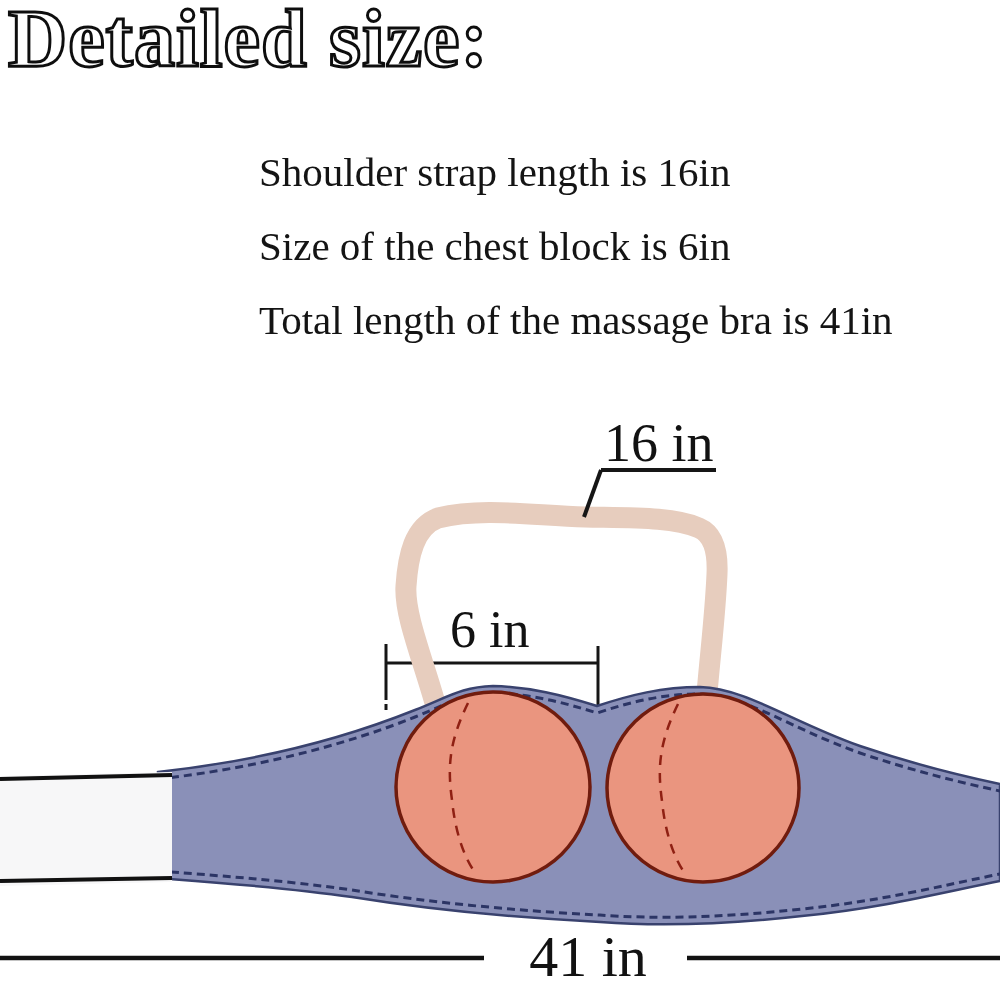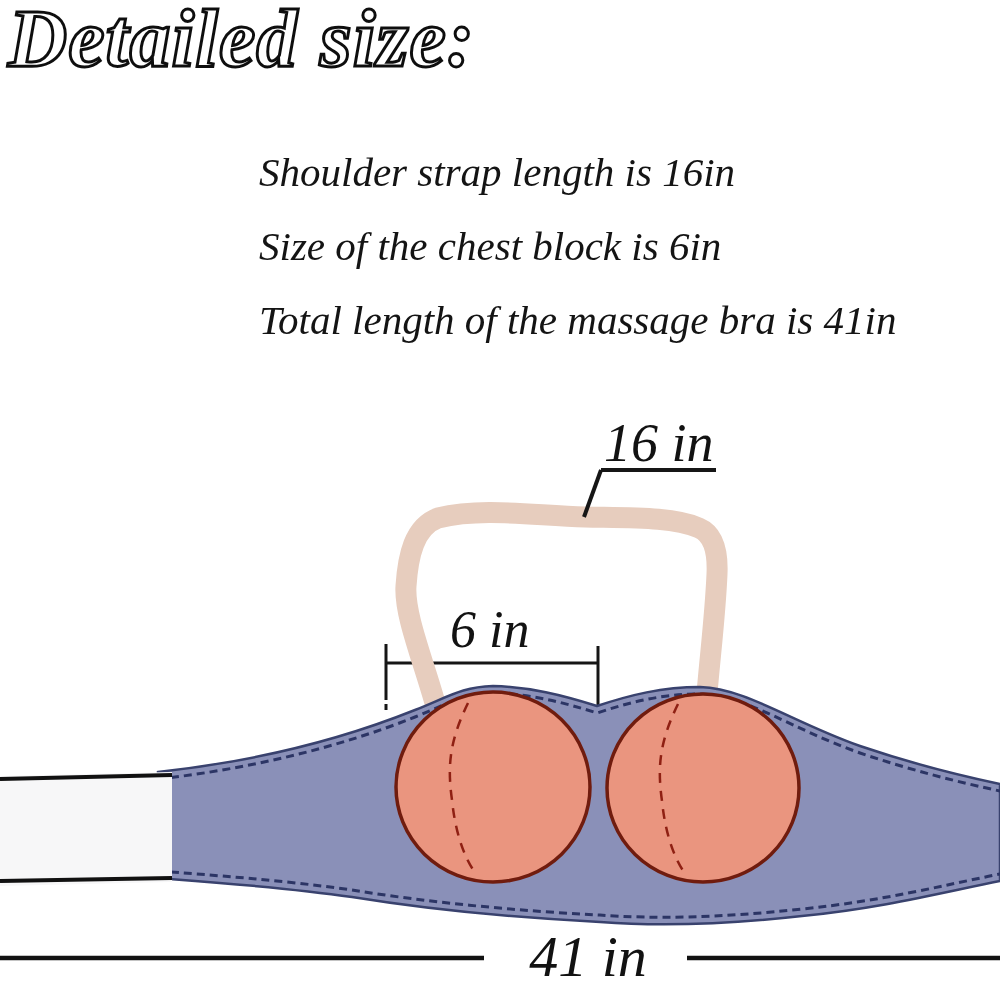--- a/index.html
+++ b/index.html
@@ -3,21 +3,20 @@
 <meta charset="utf-8">
 <style>
   html, body { margin: 0; padding: 0; background: #ffffff; }
   .page {
     position: relative;
     width: 1000px;
     height: 1000px;
     background: #ffffff;
     overflow: hidden;
     font-family: "Liberation Serif", serif;
-    font-style: italic;
   }
   svg { display: block; }
   .title-text {
     font-family: "Liberation Serif", serif;
     font-weight: bold;
     font-size: 82px;
     letter-spacing: 1px;
   }
   .spec-text {
     font-family: "Liberation Serif", serif;

